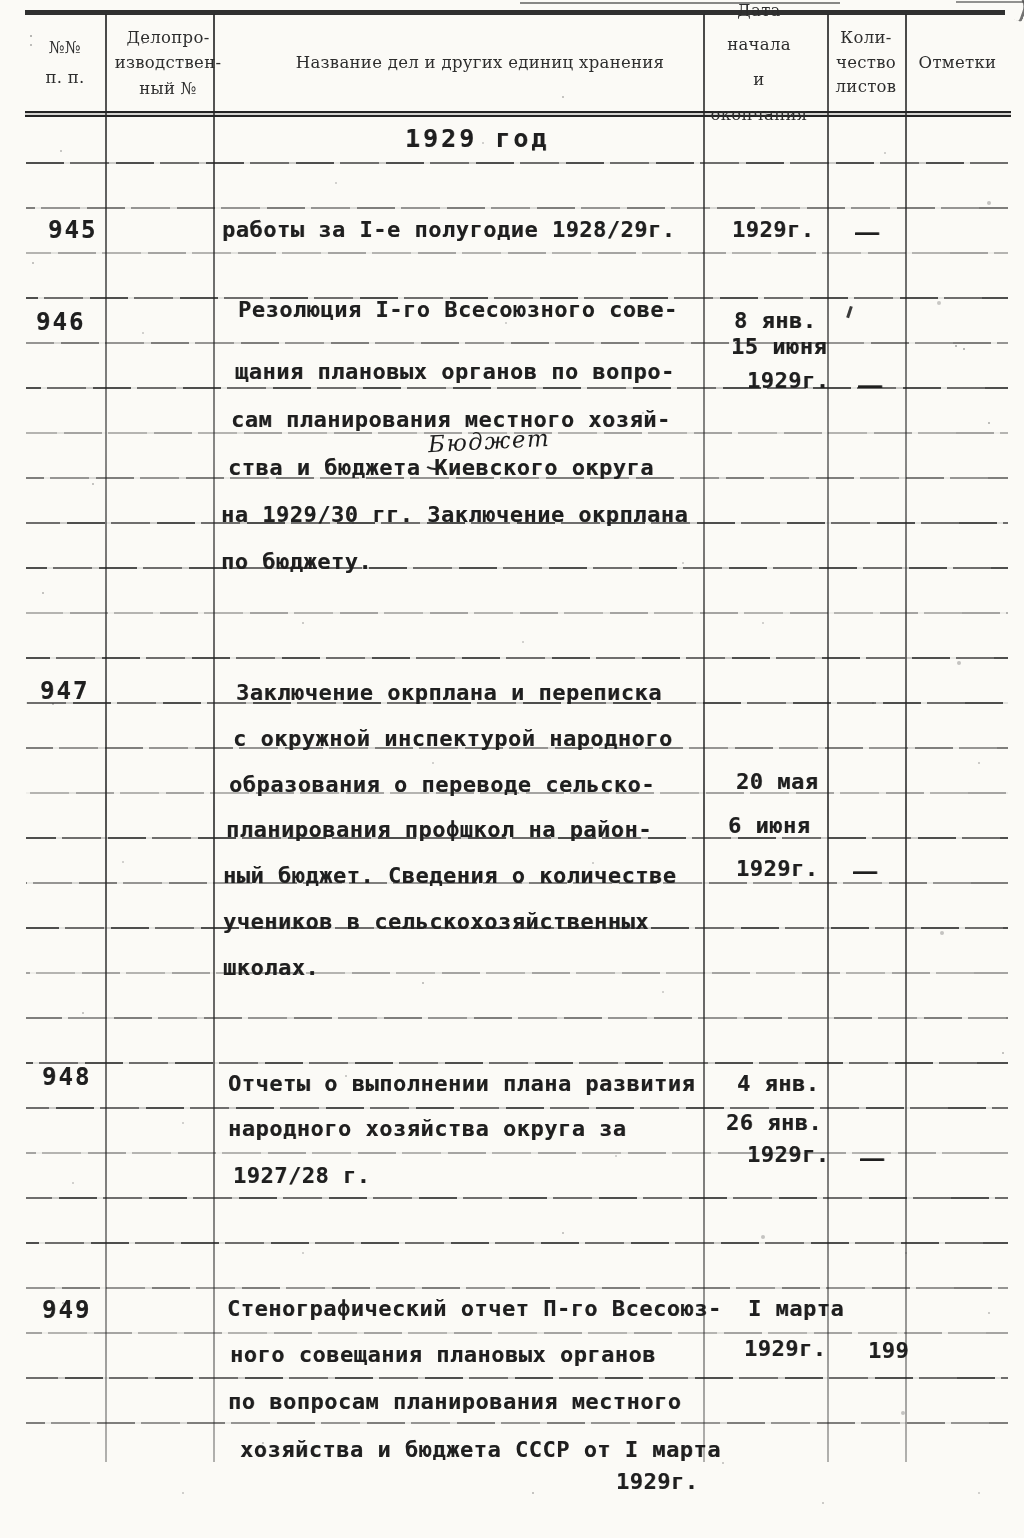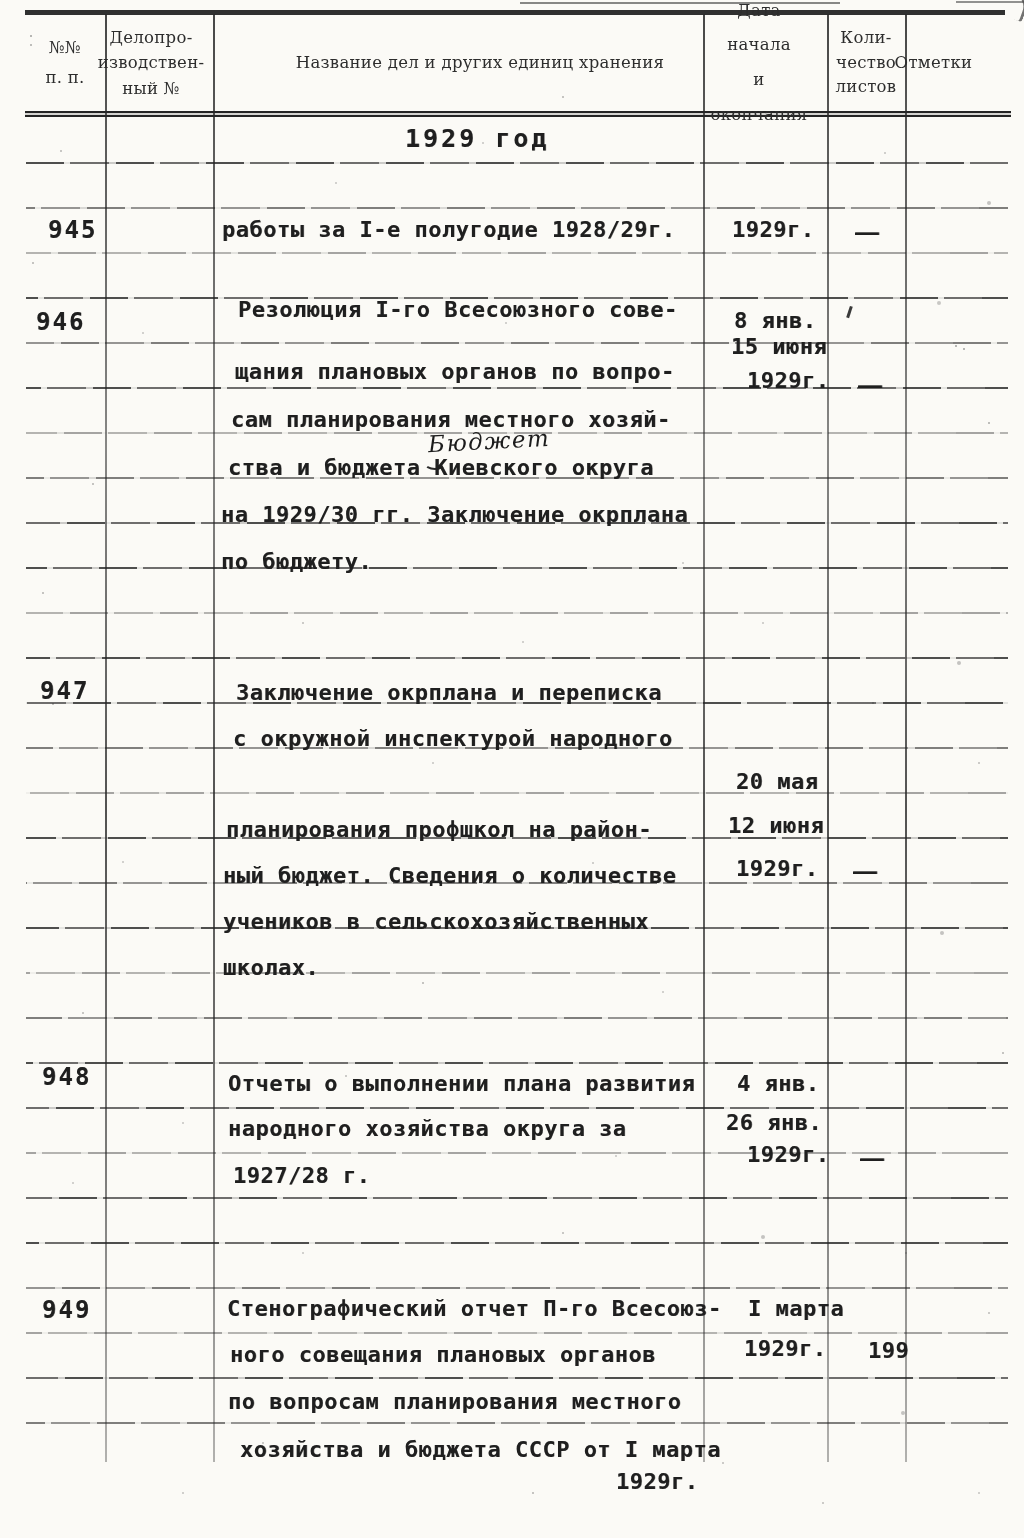--- a/index.html
+++ b/index.html
@@ -105,30 +105,30 @@
       <div class="hline" style="top: 1197px; background-position: -57px 0px;"></div>
       <div class="hline" style="top: 1242px; background-position: -25px 0px;"></div>
       <div class="hline light" style="top: 1287px; background-position: -54px 0px;"></div>
       <div class="hline faint" style="top: 1332px; background-position: -22px 0px;"></div>
       <div class="hline" style="top: 1377px; background-position: -51px 0px;"></div>
       <div class="hline light" style="top: 1422px; background-position: -19px 0px;"></div>
     </div>
 
   <div class="hdr" style="left:25px;width:80px">№№
 п. п.</div>
-  <div class="hdr" style="left:97px;width:108px;line-height:1.55">Делопро-
+  <div class="hdr" style="left:114px;width:108px;line-height:1.55">Делопро-
 изводствен-
 ный №</div>
   <div class="hdr" style="left:213px;width:534px">Название дел и других единиц хранения</div>
   <div class="hdr" style="left:703px;width:112px;line-height:2.1">Дата начала
 и окончания</div>
   <div class="hdr" style="left:827px;width:78px;line-height:1.5">Коли-
 чество
 листов</div>
-  <div class="hdr" style="left:881px;width:105px">Отметки</div>
+  <div class="hdr" style="left:905px;width:105px">Отметки</div>
 
   <div class="tw heading" style="left:405px;top:124px">1929 год</div>
 
   <div class="tw num" style="left:48px;top:216px">945</div>
   <div class="tw" style="left:222px;top:217px">работы за I-е полугодие 1928/29г.</div>
   <div class="tw" style="left:732px;top:217px">1929г.</div>
   <div class="tw dash" style="left:855px;top:220px">—</div>
 
   <div class="tw num" style="left:36px;top:308px">946</div>
   <div class="tw" style="left:238px;top:297px">Резолюция I-го Всесоюзного сове-</div>
@@ -141,26 +141,27 @@
   <div class="tw" style="left:221px;top:549px">по бюджету.</div>
   <div class="tw" style="left:734px;top:308px">8 янв.</div>
   <div class="pen-tick" style="left:848px;top:306px"></div>
   <div class="tw" style="left:731px;top:334px">15 июня</div>
   <div class="tw" style="left:747px;top:368px">1929г.</div>
   <div class="tw dash" style="left:858px;top:373px">—</div>
 
   <div class="tw num" style="left:40px;top:677px">947</div>
   <div class="tw" style="left:236px;top:680px">Заключение окрплана и переписка</div>
   <div class="tw" style="left:233px;top:726px">с окружной инспектурой народного</div>
+  <div class="tw" style="left:229px;top:772px">образования о переводе сельско-</div>
   <div class="tw" style="left:226px;top:817px">планирования профшкол на район-</div>
   <div class="tw" style="left:223px;top:863px">ный бюджет. Сведения о количестве</div>
   <div class="tw" style="left:223px;top:909px">учеников в сельскохозяйственных</div>
   <div class="tw" style="left:223px;top:955px">школах.</div>
   <div class="tw" style="left:736px;top:769px">20 мая</div>
-  <div class="tw" style="left:728px;top:813px">12 июня</div>
+  <div class="tw" style="left:728px;top:813px">6 июня</div>
   <div class="tw" style="left:736px;top:856px">1929г.</div>
   <div class="tw dash" style="left:853px;top:859px">—</div>
 
   <div class="tw num" style="left:42px;top:1063px">948</div>
   <div class="tw" style="left:228px;top:1071px">Отчеты о выполнении плана развития</div>
   <div class="tw" style="left:228px;top:1116px">народного хозяйства округа за</div>
   <div class="tw" style="left:233px;top:1163px">1927/28 г.</div>
   <div class="tw" style="left:737px;top:1071px">4 янв.</div>
   <div class="tw" style="left:726px;top:1110px">26 янв.</div>
   <div class="tw" style="left:747px;top:1142px">1929г.</div>

